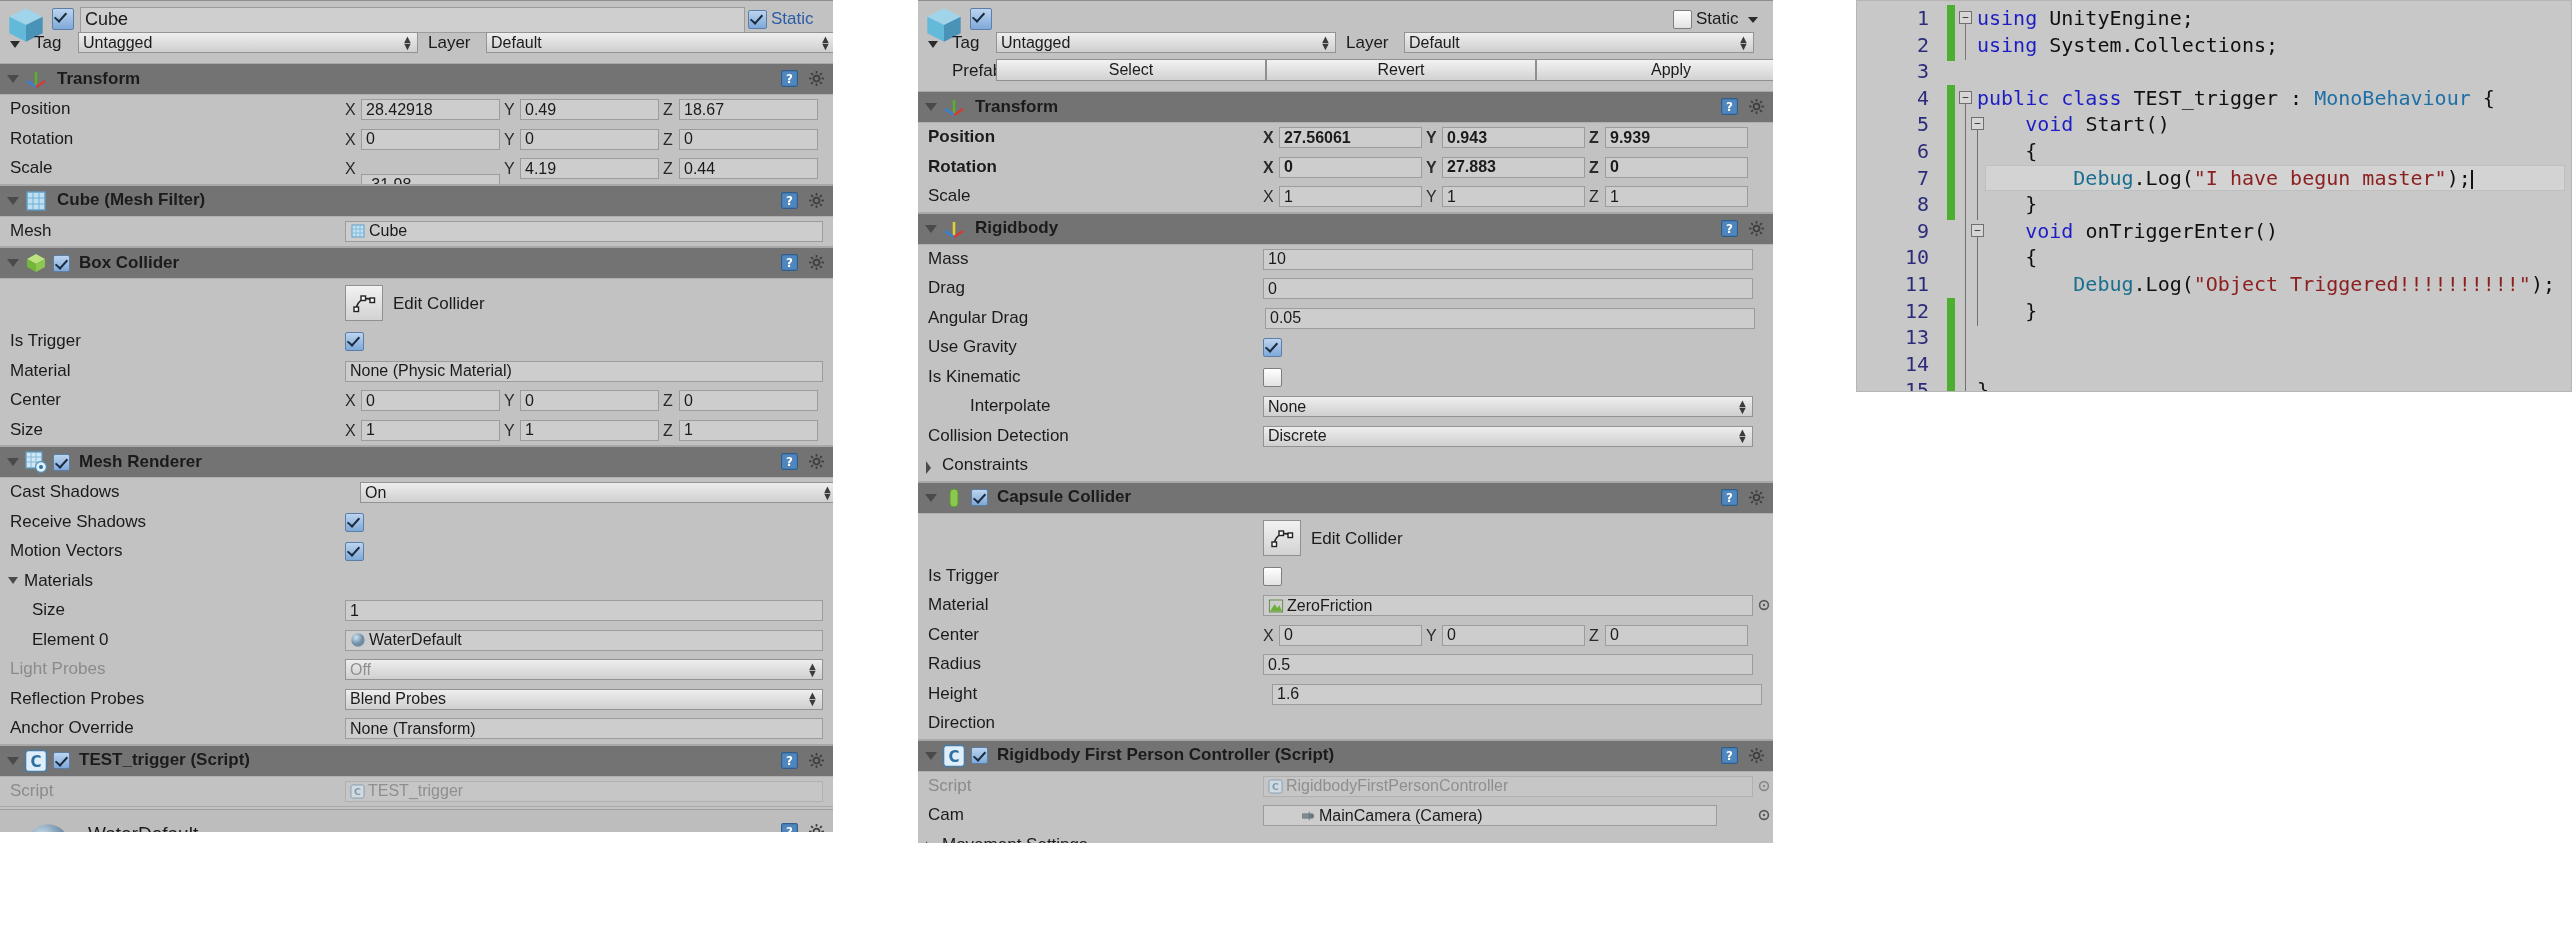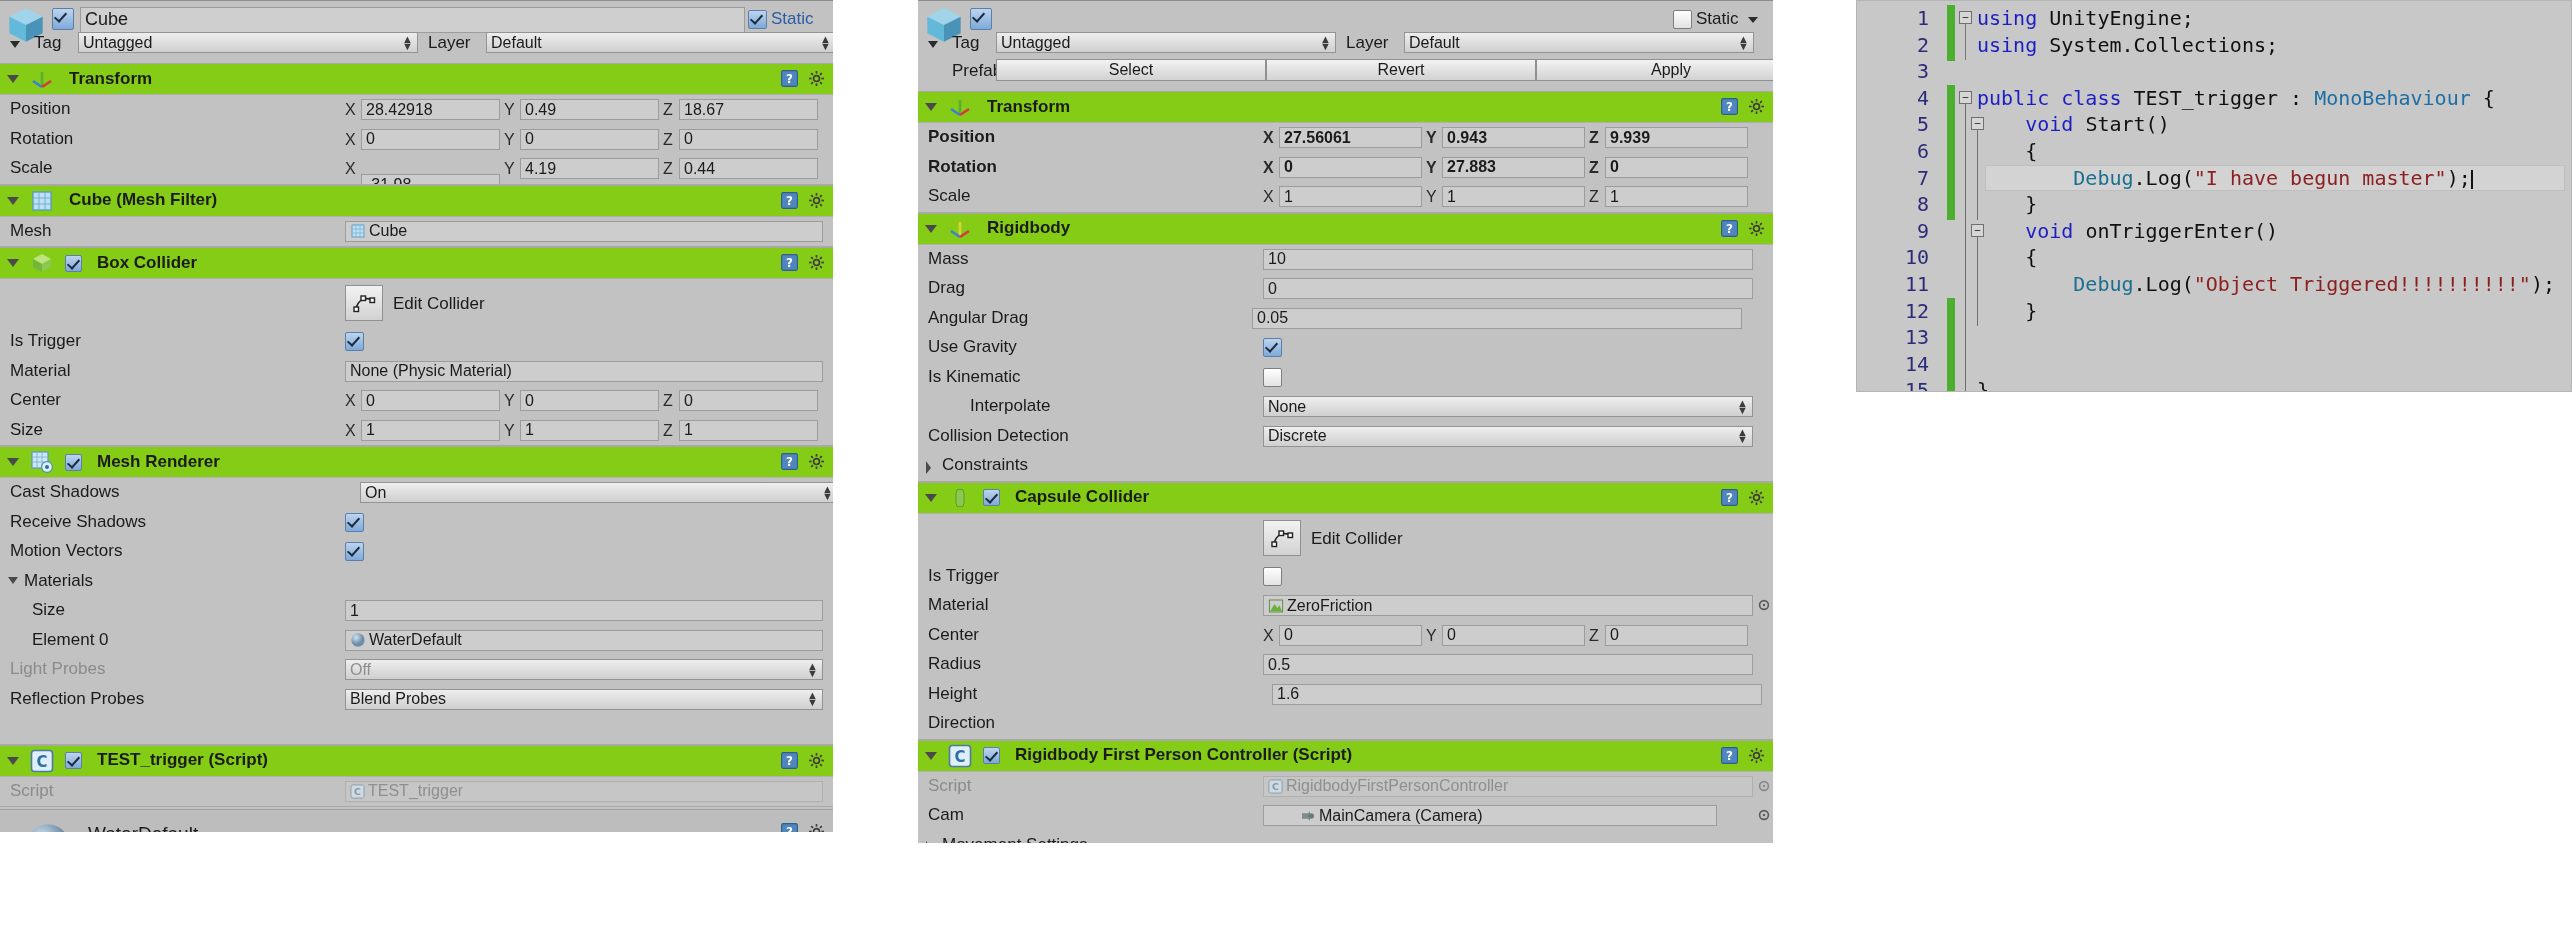--- a/index.html
+++ b/index.html
@@ -27,25 +27,24 @@
   .lbl { white-space: nowrap; }
   .lbl.dim { color: #8b8b8b; }
   .lbl.bold { font-weight: bold; }
 
   
   .comp-head {
     display: flex;
     align-items: center;
     height: 30px;
     padding-left: 6px;
-    background: #84cc16;
+    background: #737373;
     border-top: 1px solid #a8a8a8;
     border-bottom: 1px solid #b0b0b0;
     position: relative;
-    gap: 6px;
   }
   .comp-head .title { font-weight: bold; font-size: 17px; margin-left: 4px; }
 
   .foldout {
     width: 0; height: 0; margin-right: 5px;
     border-left: 6px solid transparent;
     border-right: 6px solid transparent;
     border-top: 8px solid #4a4a4a;
     flex: 0 0 auto;
   }
@@ -433,20 +432,26 @@
         <div class="popup dim" style="position: absolute; left: 345px; top: 4.25px; width: 478px;">
           <span>Off</span>
           <span class="arrows">▲<br>▼</span>
         </div>
       </div>
       <div style="position: absolute; left: 0px; top: 683.5px; width: 833px; height: 29.5px;">
         <span class="lbl" style="position: absolute; left: 10px; top: 5.25px; font-size: 17px;">Reflection Probes</span>
         <div class="popup" style="position: absolute; left: 345px; top: 4.25px; width: 478px;">
           <span>Blend Probes</span>
           <span class="arrows">▲<br>▼</span>
+        </div>
+      </div>
+      <div style="position: absolute; left: 0px; top: 713px; width: 833px; height: 29.5px;">
+        <span class="lbl" style="position: absolute; left: 10px; top: 5.25px; font-size: 17px;">Anchor Override</span>
+        <div class="field" style="position: absolute; left: 345px; top: 4.25px; width: 478px;">
+          <span>None (Transform)</span>
         </div>
       </div>
       <div class="sep" style="position: absolute; left: 0px; top: 742.5px; width: 833px; height: 1px;"></div>
       <div class="comp-head" style="position: absolute; left: 0px; top: 743.5px; width: 833px; height: 32px; display: flex; align-items: center; padding-left: 7px;">
         <span class="foldout"></span>
         <span class="ico" style="width: 24px; height: 24px; margin-right: 5px; display: inline-flex; align-items: center;">
           <svg width="24" height="24" viewBox="0 0 24 24">
             <rect x="1.5" y="1.5" width="21" height="21" rx="3" fill="#dfeefa" stroke="#4a7ba5" stroke-width="1.6"></rect>
             <text x="12" y="17.5" font-size="15" text-anchor="middle" fill="#2c6fa0" font-family="DejaVu Sans, sans-serif" font-weight="bold">C</text>
           </svg>
@@ -639,21 +644,21 @@
       <div style="position: absolute; left: 0px; top: 243.5px; width: 855px; height: 29.5px;">
         <span class="lbl" style="position: absolute; left: 10px; top: 5.25px; font-size: 17px;">Mass</span>
         <div class="field" style="position: absolute; left: 345px; top: 4.25px; width: 490px;">10</div>
       </div>
       <div style="position: absolute; left: 0px; top: 273px; width: 855px; height: 29.5px;">
         <span class="lbl" style="position: absolute; left: 10px; top: 5.25px; font-size: 17px;">Drag</span>
         <div class="field" style="position: absolute; left: 345px; top: 4.25px; width: 490px;">0</div>
       </div>
       <div style="position: absolute; left: 0px; top: 302.5px; width: 855px; height: 29.5px;">
         <span class="lbl" style="position: absolute; left: 10px; top: 5.25px; font-size: 17px;">Angular Drag</span>
-        <div class="field" style="position: absolute; left: 334px; top: 4.25px; width: 490px;">0.05</div>
+        <div class="field" style="position: absolute; left: 347px; top: 4.25px; width: 490px;">0.05</div>
       </div>
       <div style="position: absolute; left: 0px; top: 332px; width: 945px; height: 29.5px;">
         <span class="lbl" style="position: absolute; left: 10px; top: 5.25px; font-size: 17px;">Use Gravity</span>
         <div class="cbx on" style="position: absolute; left: 345px; top: 5.25px; width: 19px; height: 19px;"></div>
       </div>
       <div style="position: absolute; left: 0px; top: 361.5px; width: 855px; height: 29.5px;">
         <span class="lbl" style="position: absolute; left: 10px; top: 5.25px; font-size: 17px;">Is Kinematic</span>
         <div class="cbx" style="position: absolute; left: 345px; top: 5.25px; width: 19px; height: 19px;"></div>
       </div>
       <div style="position: absolute; left: 0px; top: 391px; width: 855px; height: 29.5px;">

